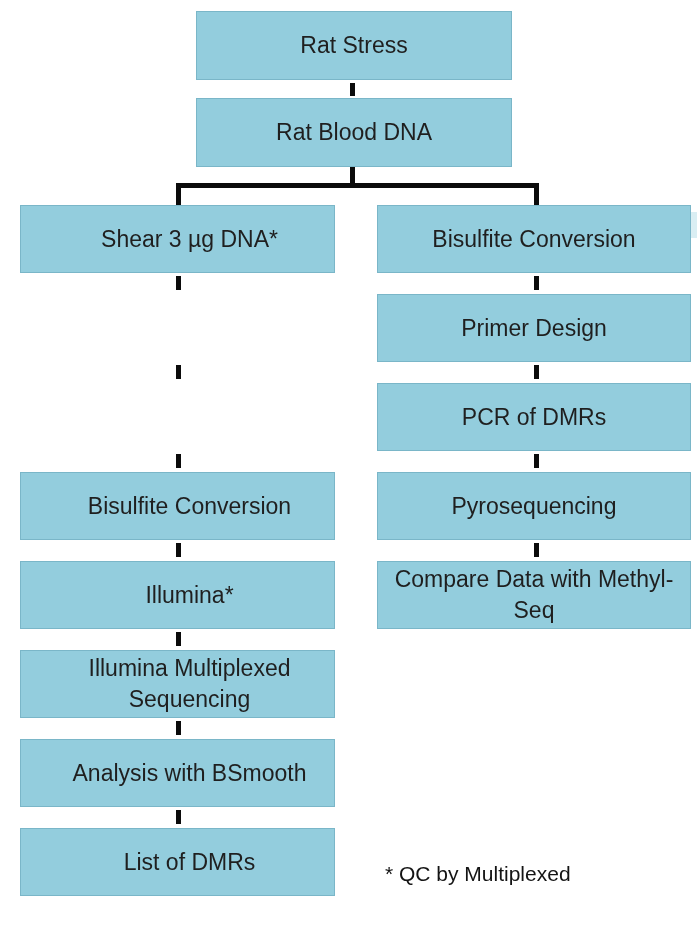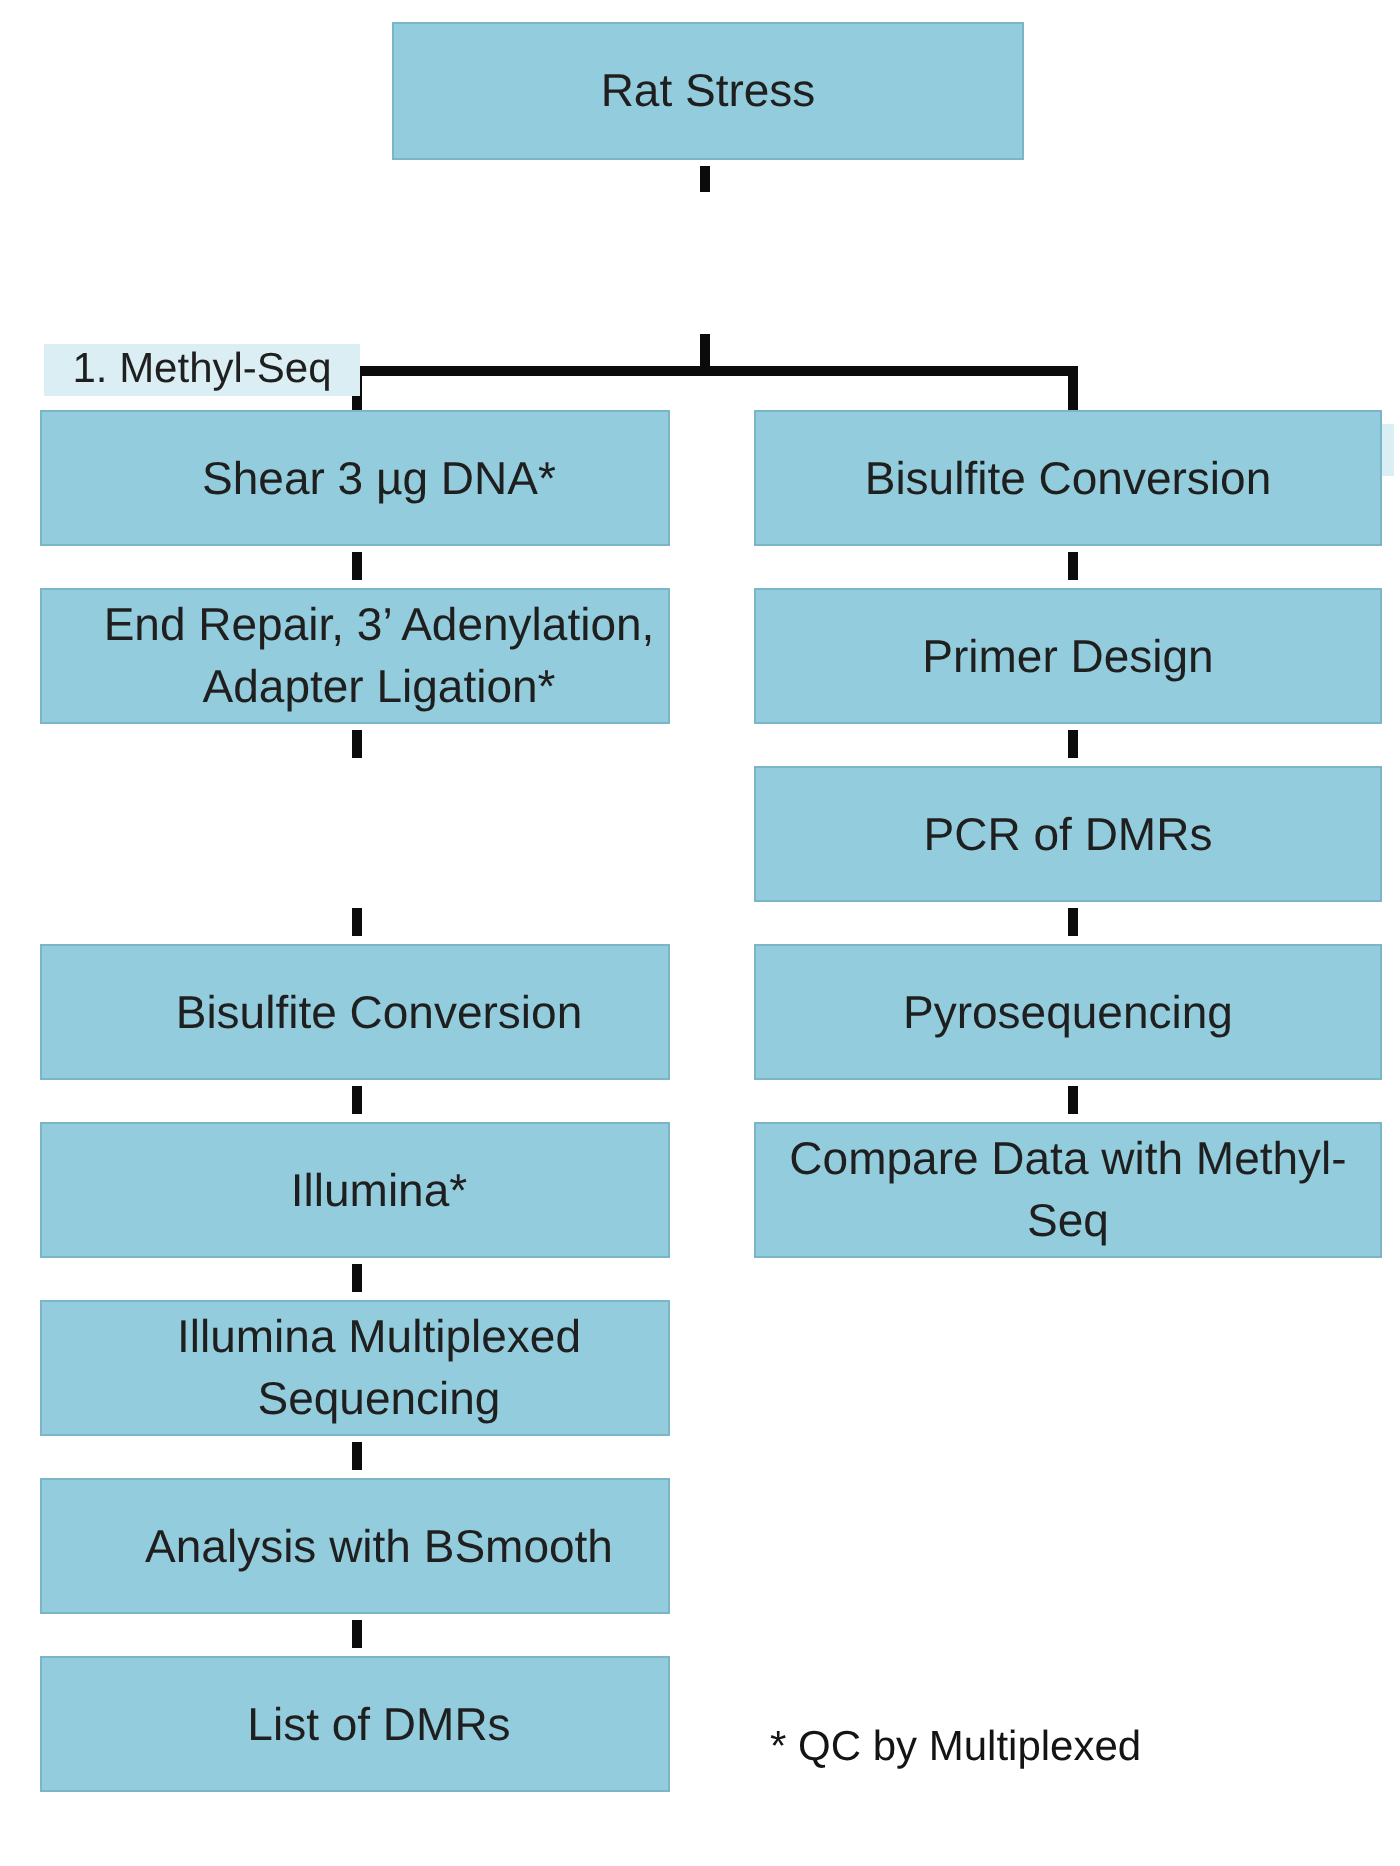--- a/index.html
+++ b/index.html
@@ -58,33 +58,31 @@
     color: #141414;
   }
 </style>
 </head>
 <body>
 
 <div class="canvas">
 
   <div class="node top" style="top:11px">Rat Stress</div>
   <div class="dash" style="left:350px; top:83px; height:13px"></div>
+  <div class="node top" style="top:98px">Rat Blood DNA</div>
 
   <div class="dash" style="left:350px; top:167px; height:18px"></div>
   <div class="hline" style="left:176px; top:183px; width:363px"></div>
   <div class="dash" style="left:176px; top:183px; height:24px"></div>
   <div class="dash" style="left:534px; top:183px; height:24px"></div>
 
-  <div class="tag tag-left">1. Methyl-Seq</div>
   <div class="tag tag-right">2. Validation</div>
 
   <div class="node left" style="top:205px">Shear 3 µg DNA*</div>
   <div class="dash" style="left:176px; top:276px; height:14px"></div>
-  <div class="node left" style="top:294px">End Repair, 3’ Adenylation,
-Adapter Ligation*</div>
   <div class="dash" style="left:176px; top:365px; height:14px"></div>
   <div class="dash" style="left:176px; top:454px; height:14px"></div>
   <div class="node left" style="top:472px">Bisulfite Conversion</div>
   <div class="dash" style="left:176px; top:543px; height:14px"></div>
   <div class="node left" style="top:561px">Illumina*</div>
   <div class="dash" style="left:176px; top:632px; height:14px"></div>
   <div class="node left" style="top:650px">Illumina Multiplexed
 Sequencing</div>
   <div class="dash" style="left:176px; top:721px; height:14px"></div>
   <div class="node left" style="top:739px">Analysis with BSmooth</div>

